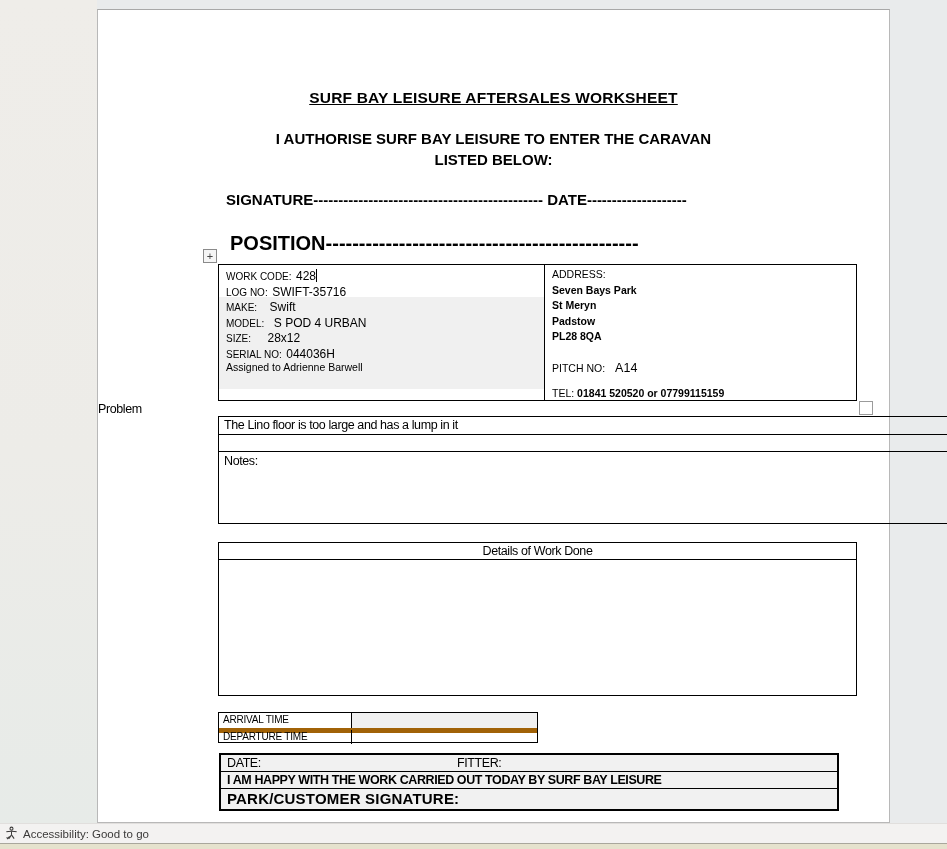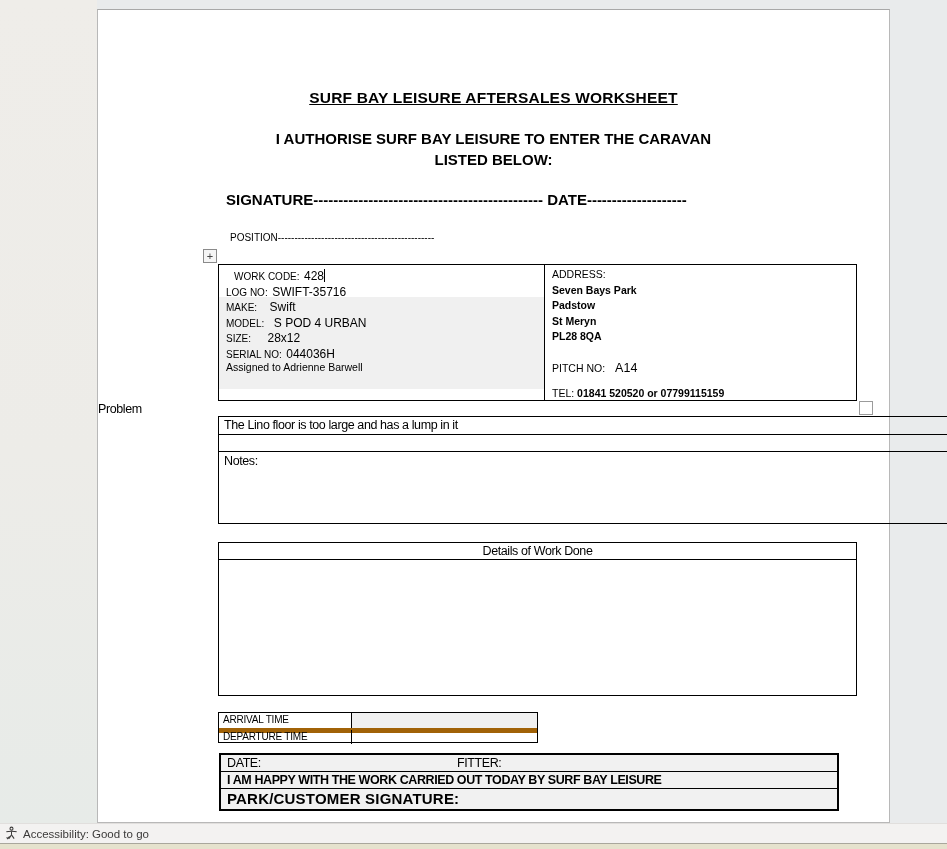--- a/index.html
+++ b/index.html
@@ -15,21 +15,21 @@
   .abs { position:absolute; }
 
   .doc-title { top:79px; left:0; width:100%; text-align:center;
     font-size:15.5px; font-weight:bold; letter-spacing:.2px; }
   .doc-title span { text-decoration:underline; }
 
   .authorise { top:118px; left:0; width:100%; text-align:center;
     font-size:15px; font-weight:bold; line-height:21px; }
 
   .sig-line { top:181px; left:128px; font-size:15px; font-weight:bold; white-space:pre; }
-  .pos-line { top:222px; left:132px; font-size:10px; font-weight:normal; white-space:pre; }
+  .pos-line { top:222px; left:132px; font-size:20px; font-weight:bold; white-space:pre; }
 
   .tbl-handle { top:239px; left:105px; width:14px; height:14px;
     border:1px solid #8a8a8a; background:#f5f5f5; color:#444;
     font-size:11px; line-height:12px; text-align:center; }
 
   
   .main-table { top:254px; left:120px; width:639px; height:137px;
     border:1.5px solid #000; display:flex; }
   .col-caravan { width:326px; border-right:1px solid #000; position:relative; }
   .col-address { flex:1; position:relative; padding:2px 0 0 7px; }
@@ -108,21 +108,21 @@
   </div>
 
   <div class="abs sig-line">SIGNATURE---------------------------------------------- DATE--------------------</div>
   <div class="abs pos-line">POSITION-----------------------------------------------</div>
 
   <div class="abs tbl-handle">+</div>
 
   <div class="abs main-table">
     <div class="col-caravan">
       <div class="cv-gray"></div>
-      <div class="cv-row" style="position:relative; padding-top:2px; height:17.5px;margin-left:8px;">
+      <div class="cv-row" style="position:relative; padding-top:2px; height:17.5px;">
         <span class="lbl">WORK CODE:</span>
         <span class="val"> <span>428</span><span class="caret"></span></span>
       </div>
       <div class="cv-row" style="position:relative;">
         <span class="lbl">LOG NO:</span>
         <span class="val">SWIFT-35716</span>
       </div>
       <div class="cv-row" style="position:relative;">
         <span class="lbl">MAKE:</span>
         <span class="val" style="padding-left:8px;">Swift</span>
@@ -137,22 +137,22 @@
       </div>
       <div class="cv-row" style="position:relative;">
         <span class="lbl">SERIAL NO:</span>
         <span class="val">044036H</span>
       </div>
       <div class="cv-assigned" style="position:relative;">Assigned to Adrienne Barwell</div>
     </div>
     <div class="col-address">
       <div class="addr-label">ADDRESS:</div>
       <div class="addr-line">Seven Bays Park</div>
+      <div class="addr-line">St Meryn</div>
       <div class="addr-line">Padstow</div>
-      <div class="addr-line">St Meryn</div>
       <div class="addr-line">PL28 8QA</div>
       <div class="pitch-row">
         <span>PITCH NO:</span><span class="val">A14</span>
       </div>
       <div class="tel-row">
         <span>TEL:</span> <b>01841 520520 or 07799115159</b>
       </div>
     </div>
   </div>
 

